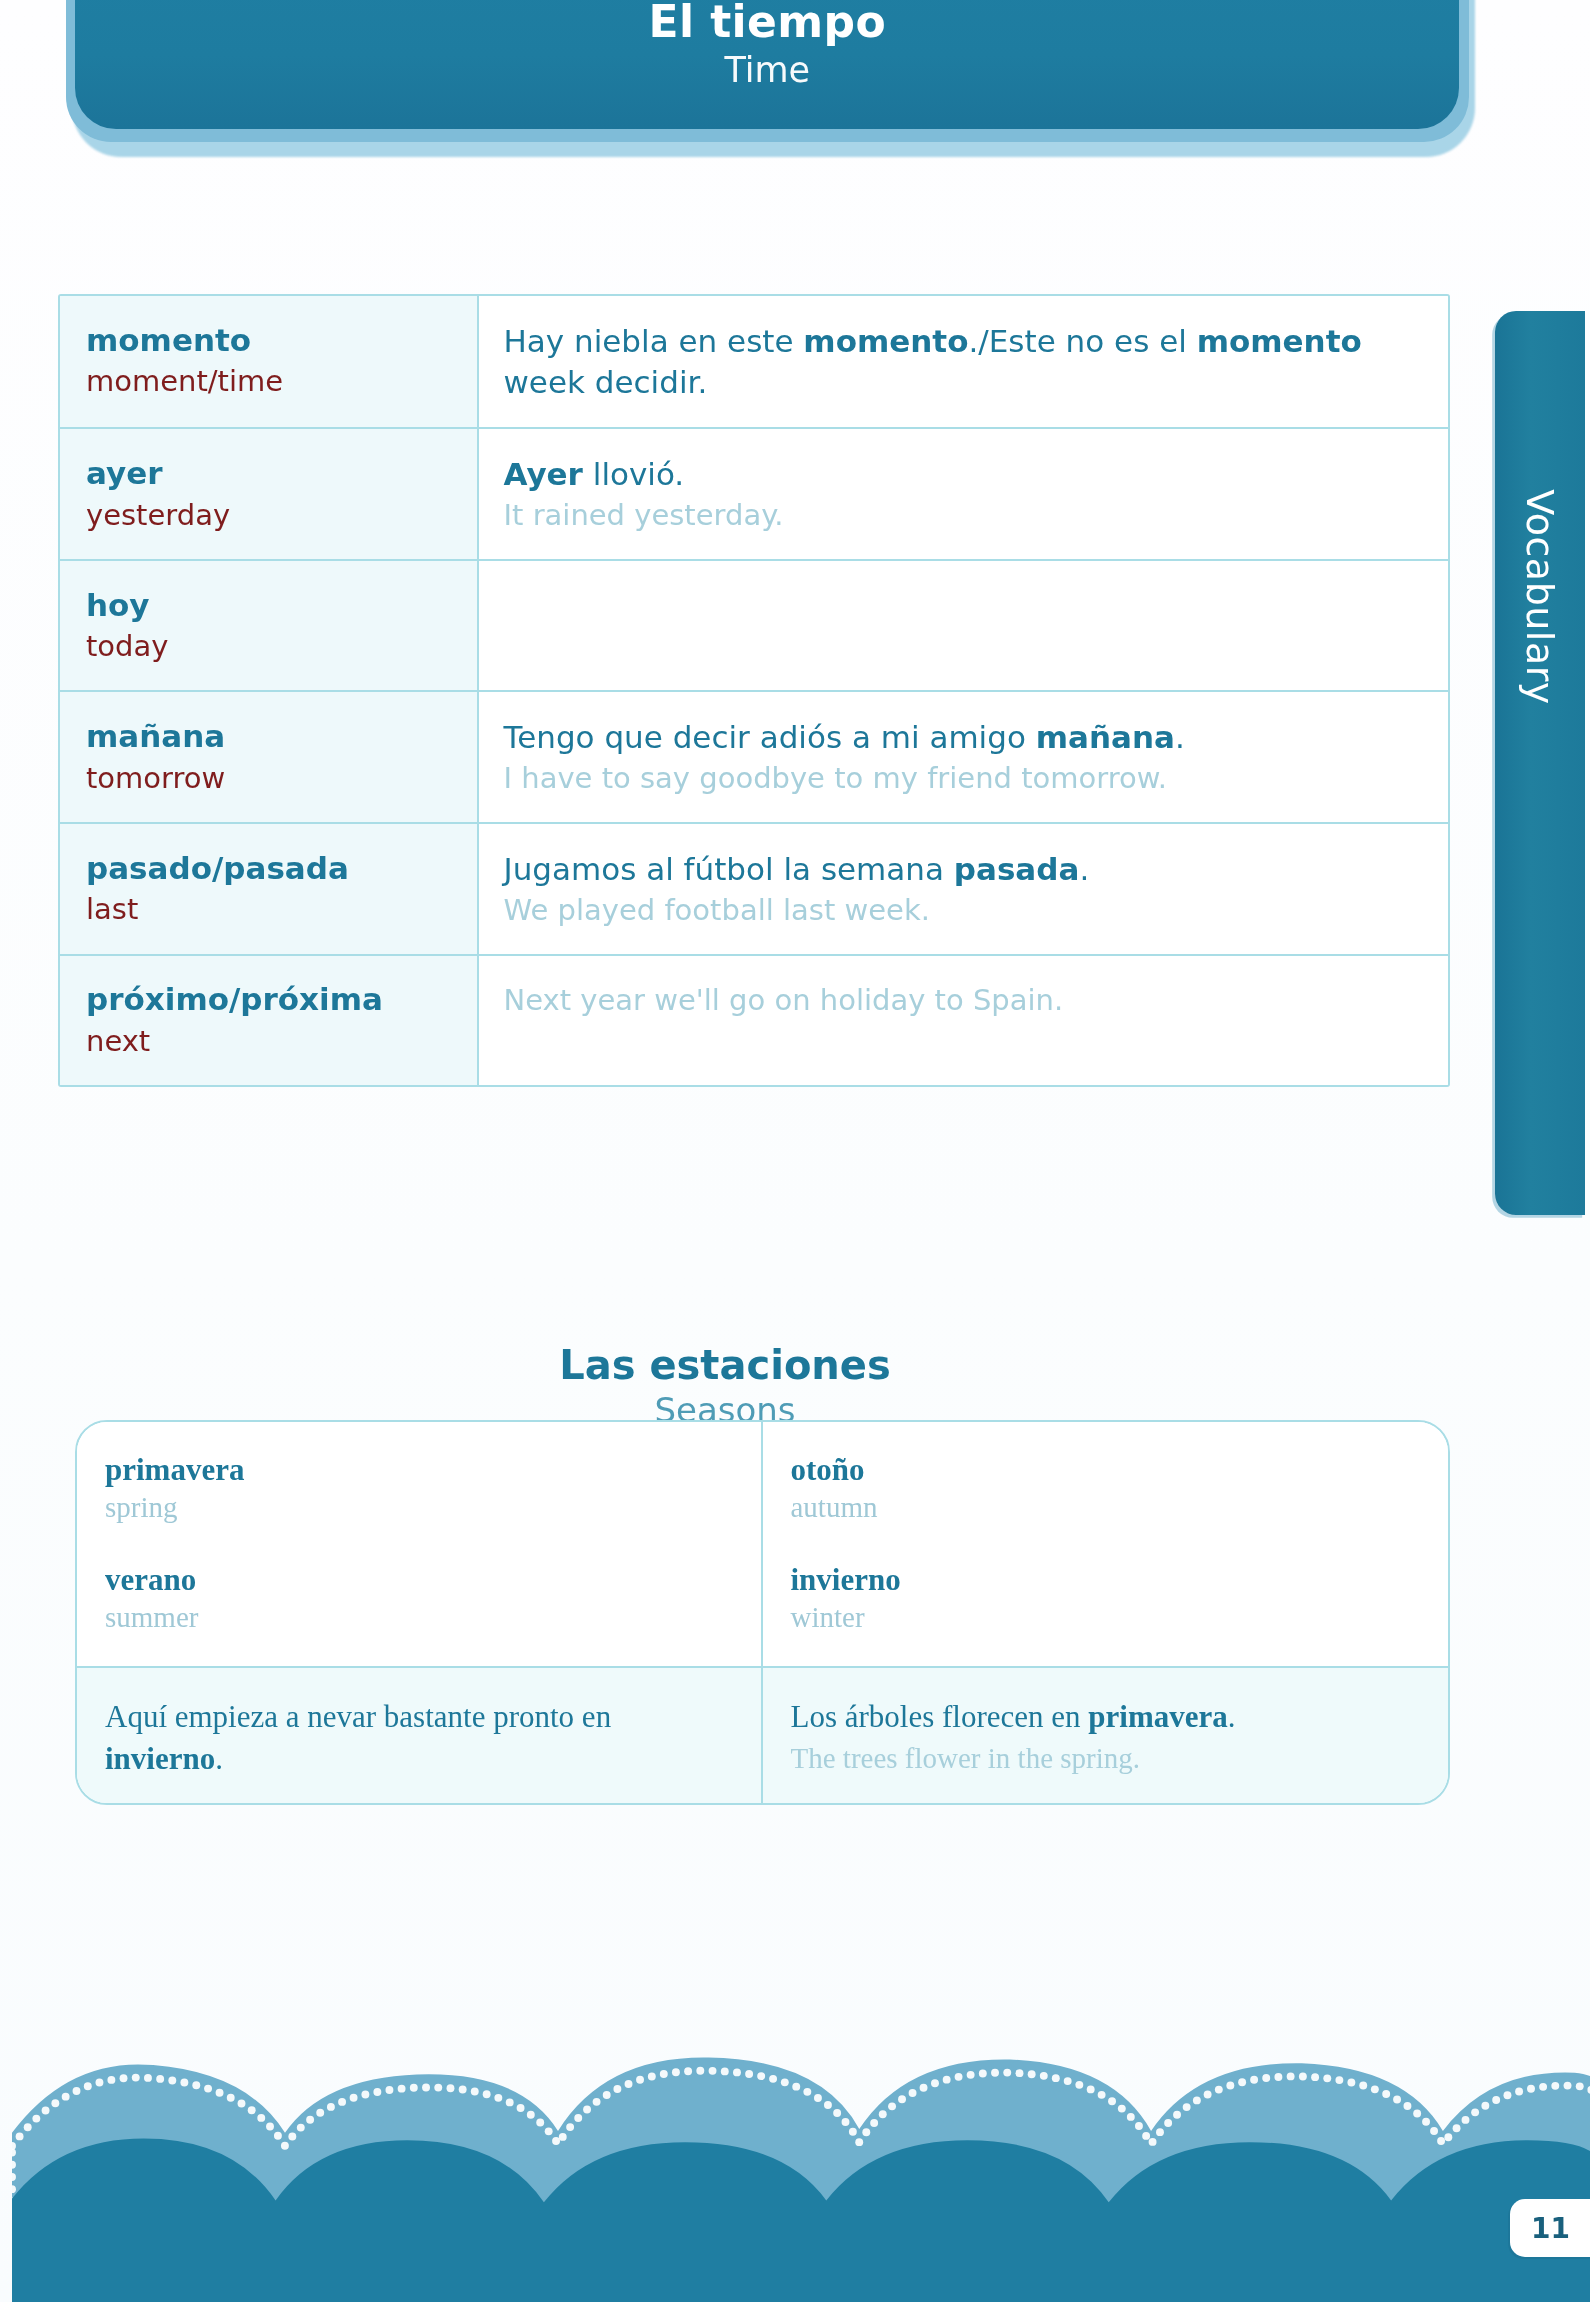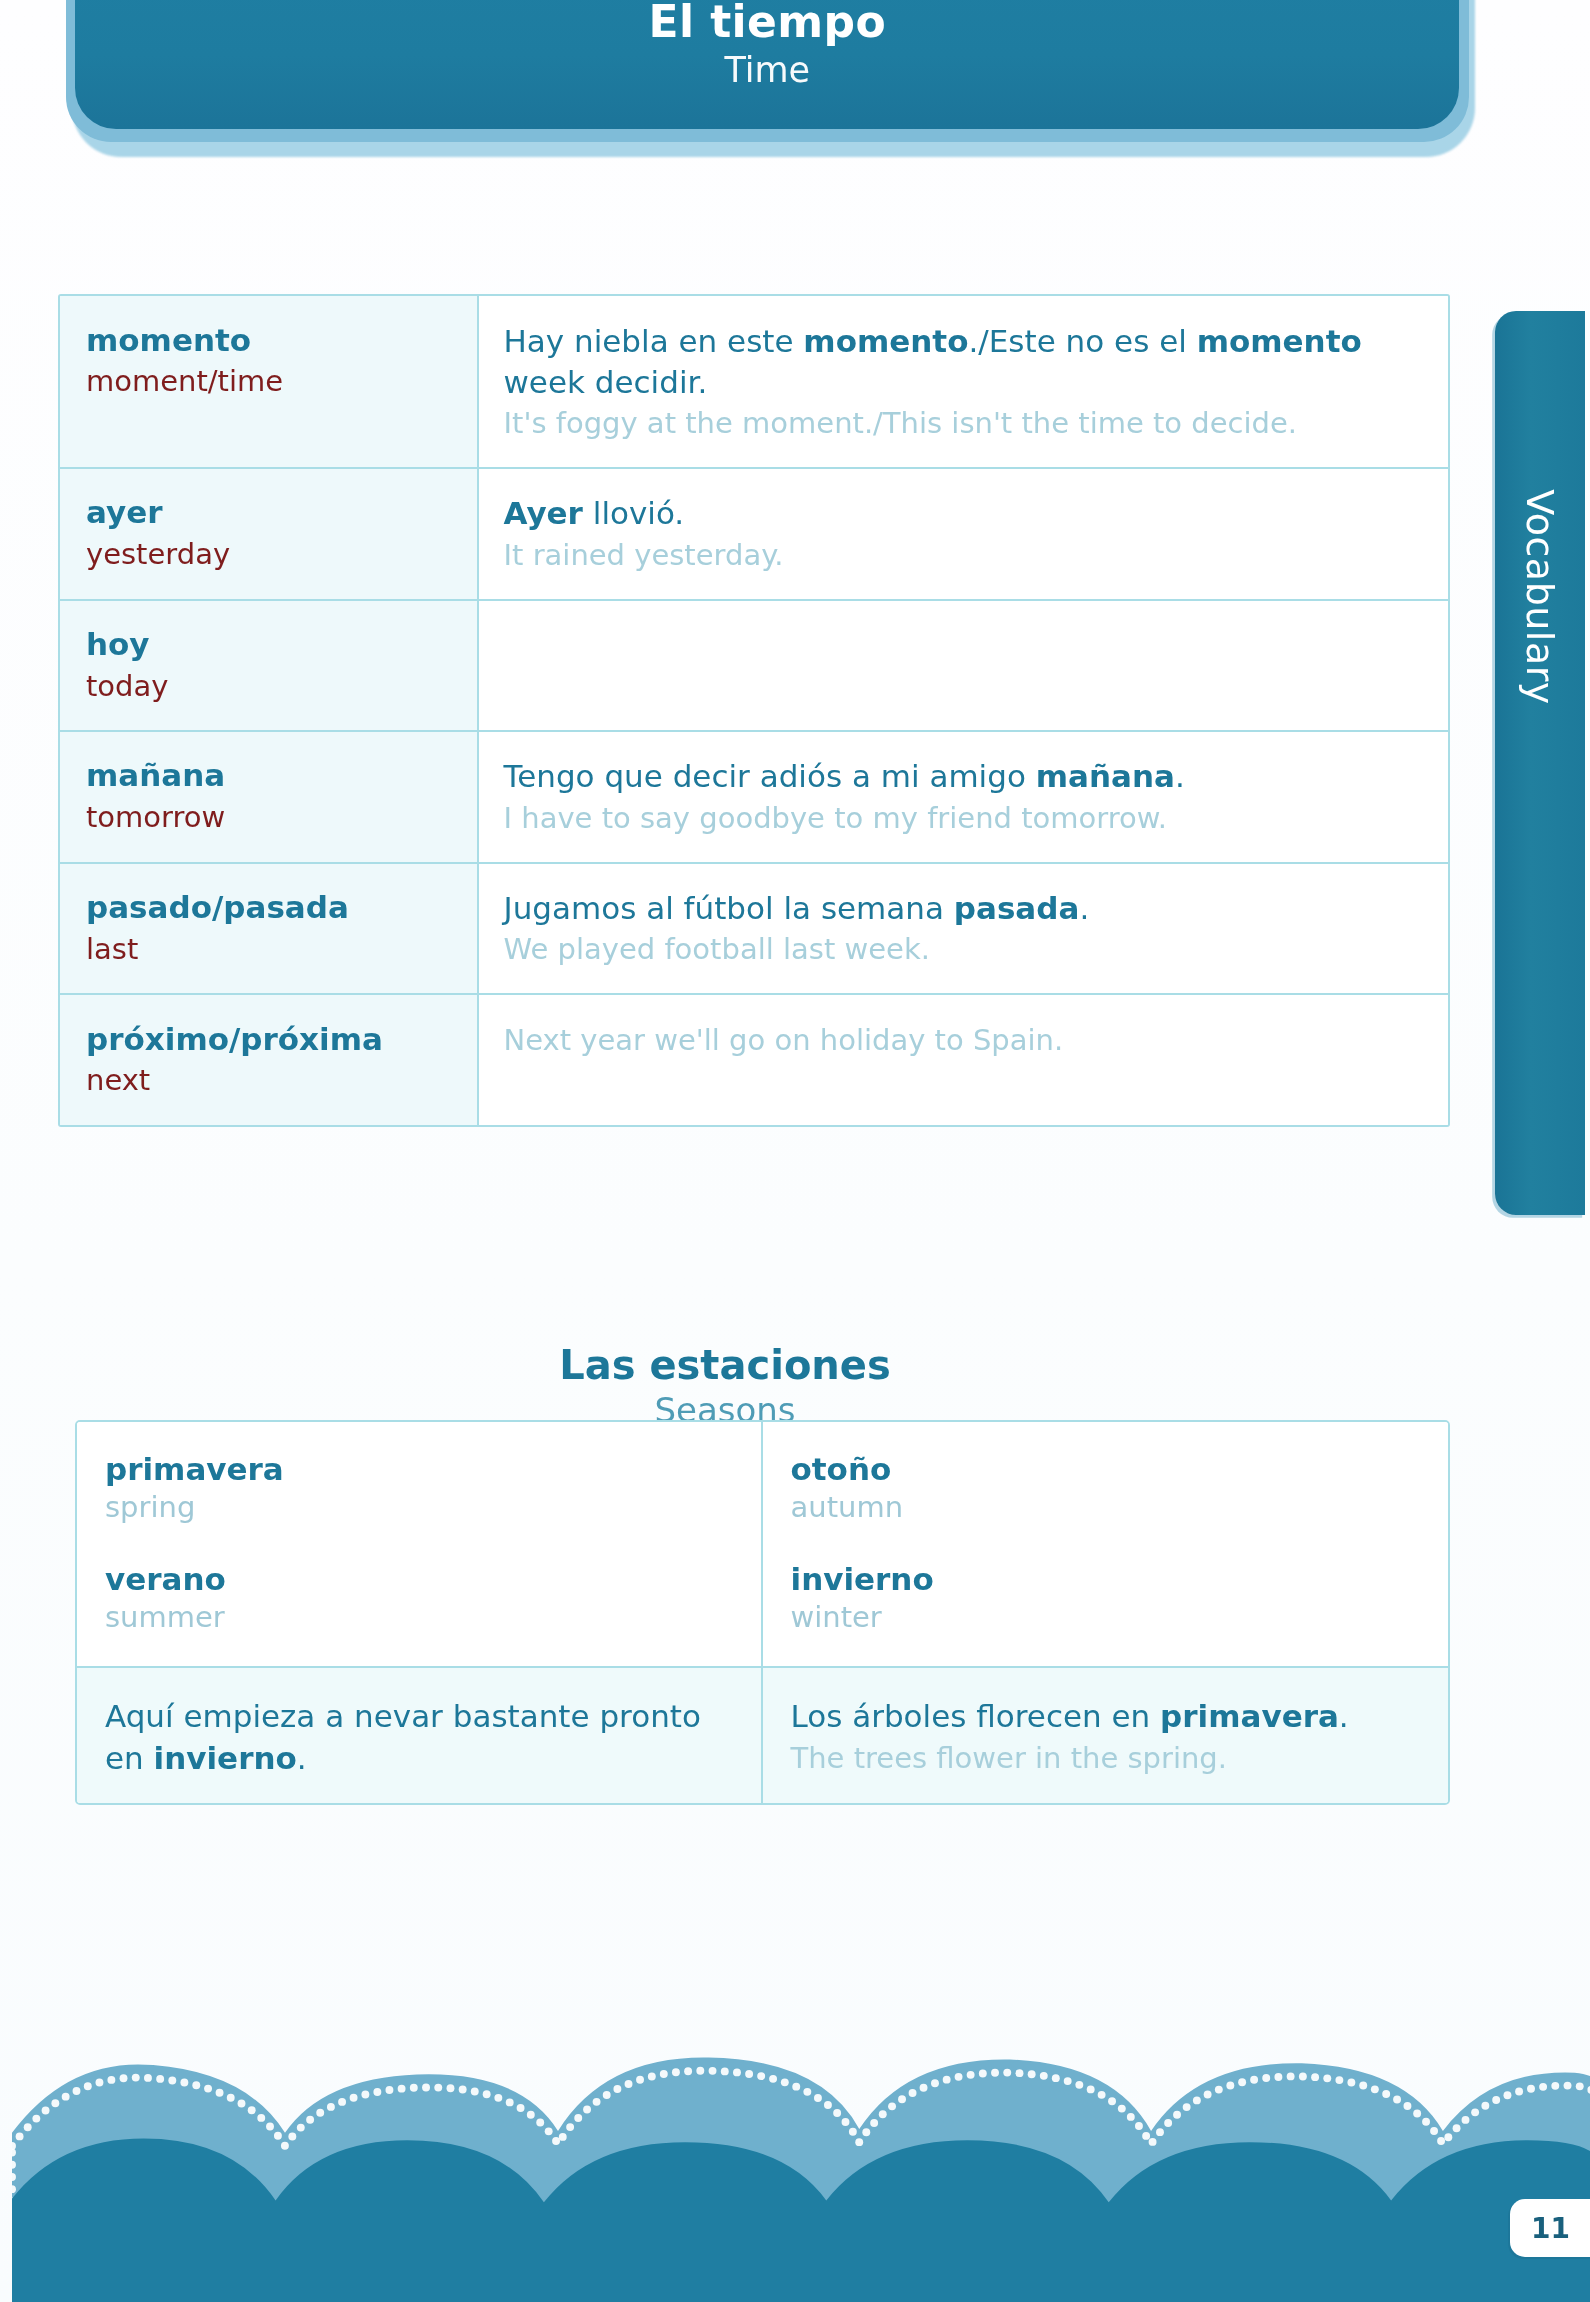--- a/index.html
+++ b/index.html
@@ -173,23 +173,24 @@
     font-size: 34px;
     line-height: 1.2;
     margin-top: 1.9px;
   }
 
   
   .stable {
     position: absolute;
     box-sizing: border-box;
     border: 2.8px solid #a9dde6;
-    border-radius: 5px;
+    border-radius: 32px;
     background: #ffffff;
     overflow: hidden;
+    font-family: Liberation Serif, serif;
   }
   .srow { display: flex; }
   .srow.top { border-bottom: 2.8px solid #a9dde6; }
   .scell {
     box-sizing: border-box;
     flex: 1 1 50%;
     padding: 28px 24.5px 24.5px 28px;
     background: #ffffff;
   }
   .scell.left { border-right: 2.8px solid #a9dde6; }
@@ -257,21 +258,20 @@
 </div>
 
 <div class="vtable" id="time-table" style="left:58px; top:294px; width:1392px;">
     <div class="vrow">
       <div class="cell-term">
         <div class="term-es">momento</div>
         <div class="term-en">moment/time</div>
       </div>
       <div class="cell-ex">
         <div class="ex-es"><span>Hay niebla en este </span><b>momento</b><span>./Este no es el </span><b>momento</b><span> week decidir.</span></div>
-        <div class="ex-en">It's foggy at the moment./This isn't the time to decide.</div>
       </div>
     </div>
     <div class="vrow">
       <div class="cell-term">
         <div class="term-es">ayer</div>
         <div class="term-en">yesterday</div>
       </div>
       <div class="cell-ex">
         <div class="ex-es"><b>Ayer</b><span> llovió.</span></div>
         <div class="ex-en">It rained yesterday.</div>

